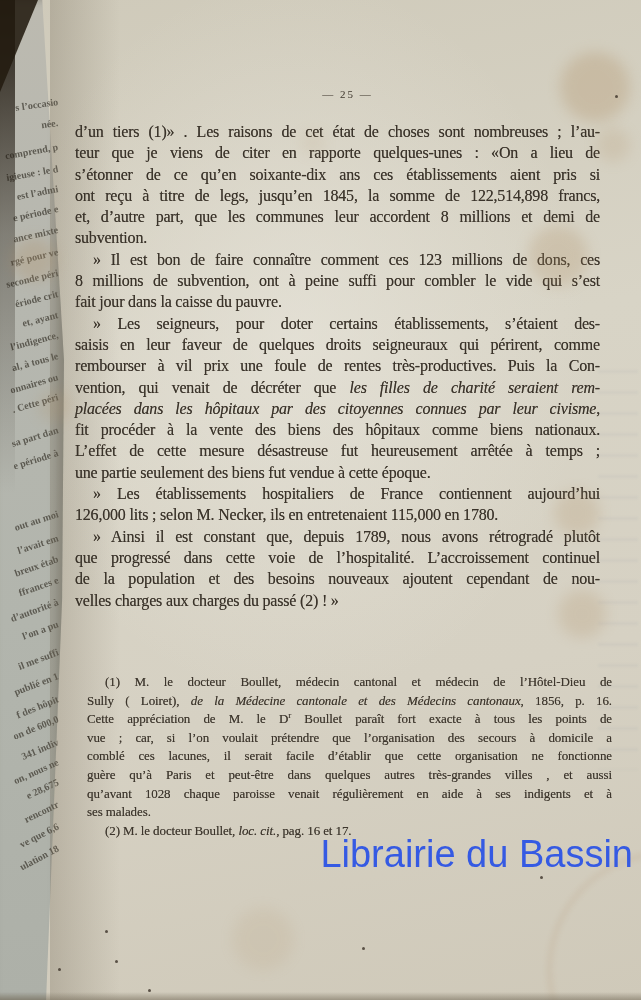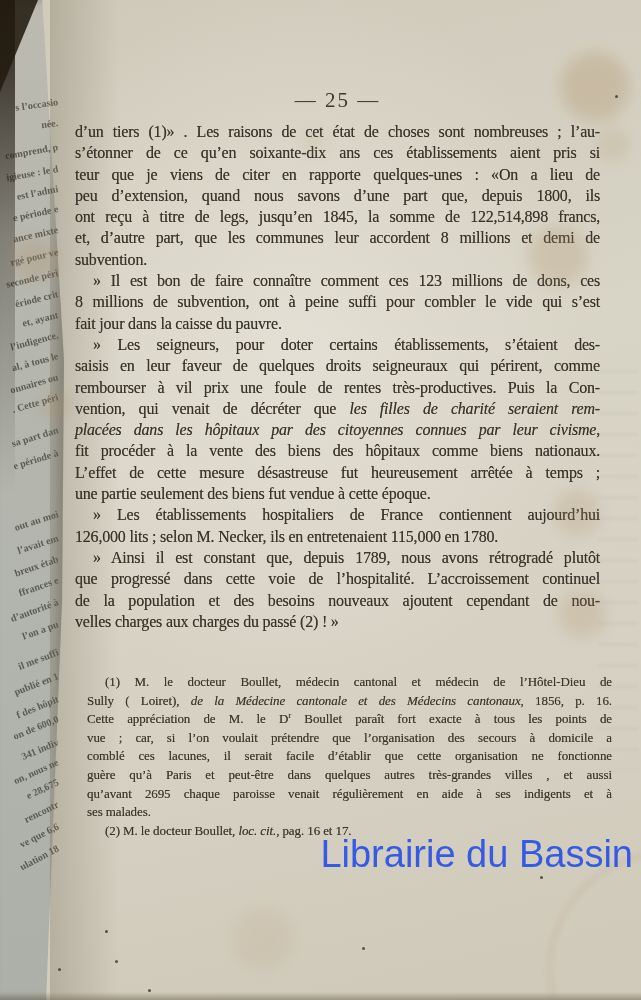--- a/index.html
+++ b/index.html
@@ -34,22 +34,22 @@
   #gutter{
     position:absolute;left:50px;top:0;bottom:0;width:70px;
     background:linear-gradient(90deg,rgba(110,100,82,.28),rgba(110,100,82,0));
     pointer-events:none;
   }
   #bottom-edge{
     position:absolute;left:0;right:0;bottom:0;height:8px;
     background:linear-gradient(180deg,rgba(125,115,96,0),rgba(115,106,88,.55));
   }
   #header-num{
-    position:absolute;left:75px;width:525px;top:88px;
-    text-align:center;font-size:21px;letter-spacing:2px;color:#3e372d;
+    position:absolute;left:85px;width:525px;top:88px;
+    text-align:center;font-size:11px;letter-spacing:2px;color:#3e372d;
   }
   #body-text{
     position:absolute;left:75px;width:525px;top:121px;
     font-size:16px;line-height:21.3px;letter-spacing:-0.2px;color:#3a332a;
     text-shadow:0 0 .6px rgba(58,51,42,.65);
   }
   #footnotes{
     position:absolute;left:87px;width:525px;top:673px;
     font-size:13px;line-height:18.6px;letter-spacing:-0.1px;color:#3d362d;
     text-shadow:0 0 .5px rgba(58,51,42,.6);
@@ -115,23 +115,22 @@
       <span class="frag" style="top: 842px; transform: rotate(-28deg);">ulation 18</span>
     </div>
   <div id="edge-dark-top"></div>
   <div id="edge-corner"></div>
   <div id="gutter"></div>
 
   <div id="header-num">— 25 —</div>
 
   <div id="body-text">
       <div class="line"><span>d’un tiers (1)» .  Les raisons de cet état de choses sont nombreuses ; l’au-</span></div>
+      <div class="line"><span>teur que je viens de citer en  rapporte  quelques-unes :  «On  a  lieu  de</span></div>
       <div class="line"><span>s’étonner de ce qu’en soixante-dix ans  ces  établissements  aient  pris  si</span></div>
-      <div class="line"><span>teur que je viens de citer en  rapporte  quelques-unes :  «On  a  lieu  de</span></div>
-      <div class="line"><span>peu d’extension, quand nous savons  d’une  part  que,  depuis  1800,  ils</span></div>
       <div class="line"><span>ont reçu à titre de legs, jusqu’en 1845, la somme de 122,514,898 francs,</span></div>
       <div class="line"><span>et, d’autre part, que les communes leur accordent 8 millions  et  demi de</span></div>
       <div class="line last"><span>subvention.</span></div>
       <div class="line ind"><span>» Il est bon de faire connaître comment ces 123 millions de dons, ces</span></div>
       <div class="line"><span>8 millions de subvention, ont à peine suffi pour combler le vide qui s’est</span></div>
       <div class="line last"><span>fait jour dans la caisse du pauvre.</span></div>
       <div class="line ind"><span>» Les seigneurs, pour doter  certains  établissements,  s’étaient  des-</span></div>
       <div class="line"><span>saisis en leur faveur de quelques droits seigneuraux qui périrent, comme</span></div>
       <div class="line"><span>rembourser à vil prix une foule de rentes très-productives. Puis la Con-</span></div>
       <div class="line"><span>vention, qui venait de décréter que </span><span class="it">les filles de charité  seraient  rem-</span></div>
@@ -147,21 +146,21 @@
       <div class="line last"><span>velles charges aux charges du passé (2) ! »</span></div>
     </div>
 
   <div id="footnotes">
       <div class="line ind"><span>(1) M. le docteur Boullet, médecin cantonal et médecin  de l’Hôtel-Dieu de</span></div>
       <div class="line"><span>Sully ( Loiret),  </span><span class="it">de  la  Médecine cantonale et des Médecins  cantonaux</span><span>, 1856, p. 16.</span></div>
       <div class="line"><span>Cette  appréciation de M. le D</span><sup>r</sup><span> Boullet paraît  fort  exacte à tous  les points de</span></div>
       <div class="line"><span>vue ; car, si l’on voulait  prétendre que l’organisation des secours à domicile a</span></div>
       <div class="line"><span>comblé ces lacunes, il serait facile d’établir que cette organisation ne fonctionne</span></div>
       <div class="line"><span>guère qu’à Paris et peut-être dans quelques autres très-grandes villes , et aussi</span></div>
-      <div class="line"><span>qu’avant 2695 chaque paroisse venait  régulièrement en aide à ses indigents et à</span></div>
+      <div class="line"><span>qu’avant 1028 chaque paroisse venait  régulièrement en aide à ses indigents et à</span></div>
       <div class="line last"><span>ses malades.</span></div>
       <div class="line ind last"><span>(2) M. le docteur Boullet, </span><span class="it">loc.  cit.</span><span>, pag. 16 et 17.</span></div>
     </div>
 
   <div id="showthrough"></div>
   <div id="stains">
       <div class="stain" style="left: 560px; top: 52px; width: 70px; height: 70px; opacity: 0.3;"></div>
       <div class="stain" style="left: 596px; top: 128px; width: 34px; height: 34px; opacity: 0.18;"></div>
       <div class="stain" style="left: 528px; top: 226px; width: 60px; height: 60px; opacity: 0.25;"></div>
       <div class="stain" style="left: 12px; top: 238px; width: 44px; height: 44px; opacity: 0.28;"></div>

